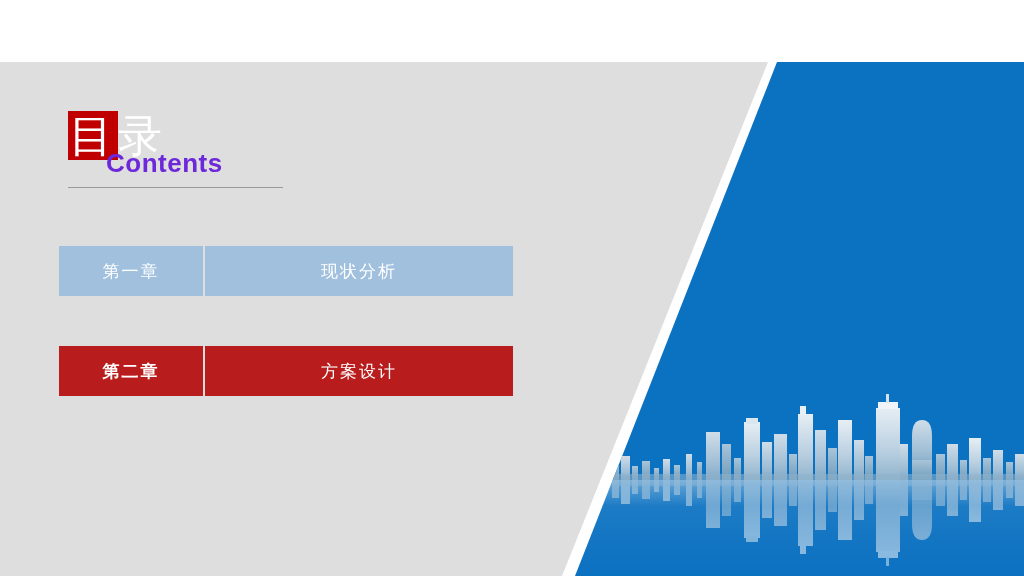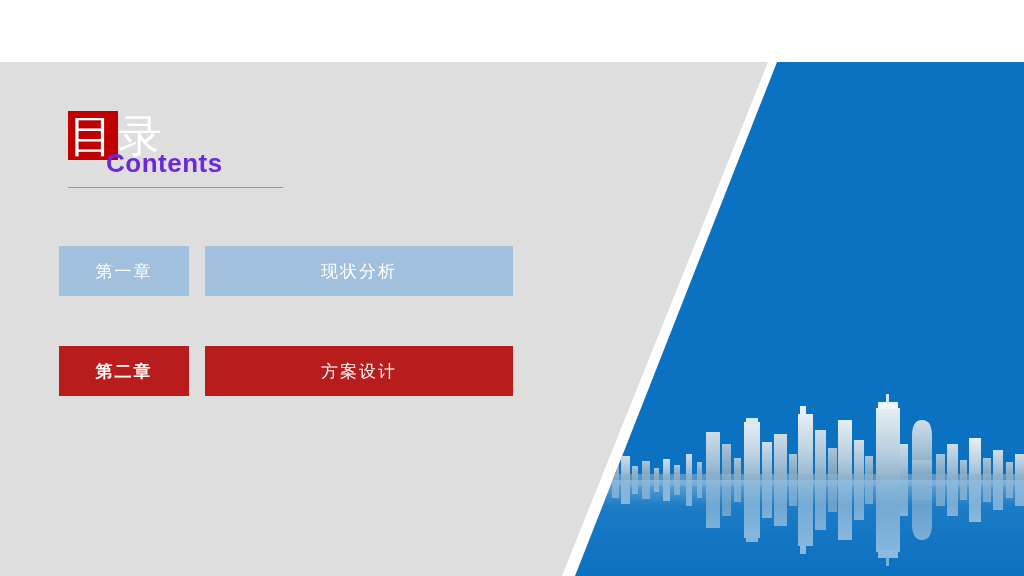--- a/index.html
+++ b/index.html
@@ -110,21 +110,21 @@
     top: 0;
     height: 50px;
     display: flex;
     align-items: center;
     justify-content: center;
     color: #ffffff;
     font-size: 17px;
     letter-spacing: 2px;
     box-sizing: border-box;
   }
-  .chip-num  { left: 0;    width: 130px; }
+  .chip-num  { left: 0;    width: 144px; }
   .chip-name { left: 146px; width: 308px; }
 
   .row-1 .chip { background: #a0c0de; }
   .row-2 .chip { background: #b91c1c; }
   .row-2 .chip-num { font-weight: bold; }
 </style>
 </head>
 <body>
 
 <div id="slide">

